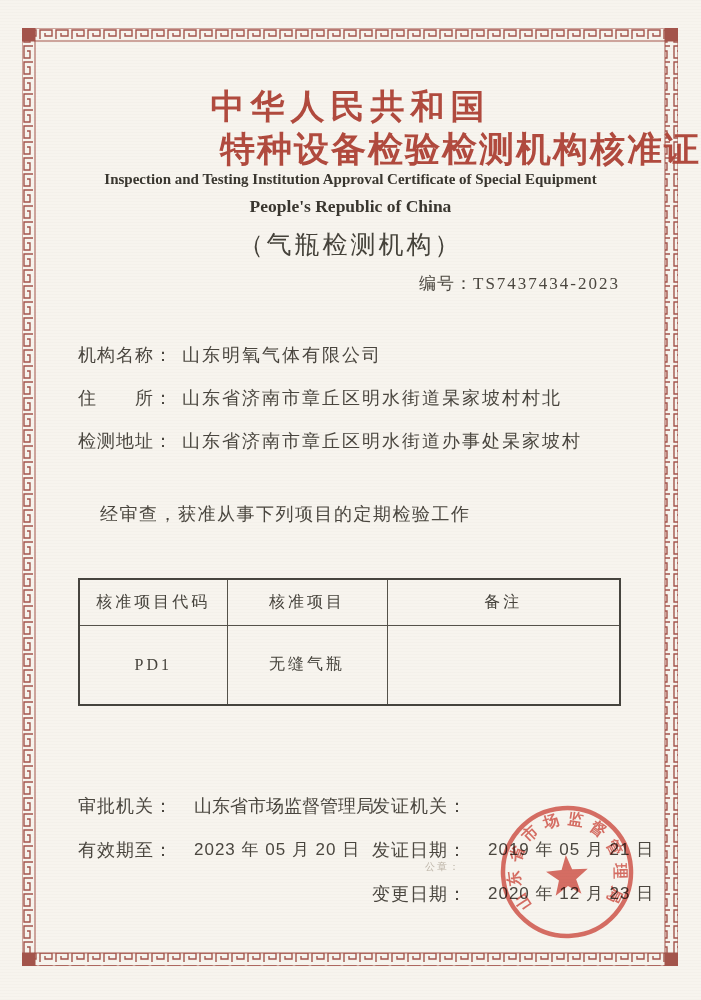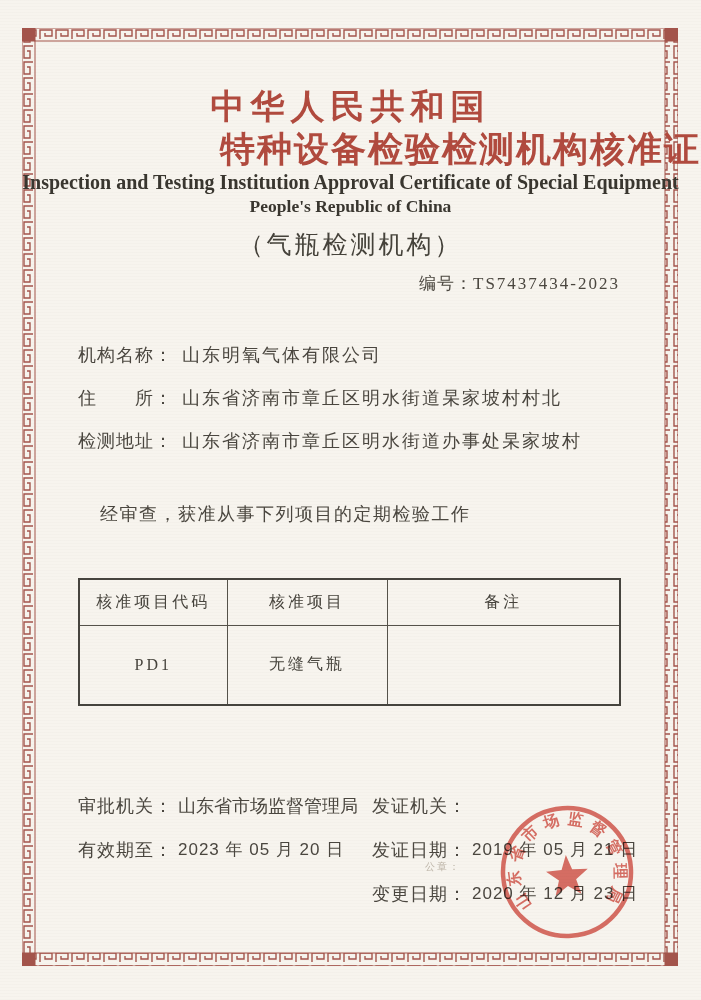--- a/index.html
+++ b/index.html
@@ -18,21 +18,21 @@
     font-size:34px;font-weight:bold;color:#b04a3e;
     letter-spacing:6px;
   }
   .title-cn2{
     top:126px;left:0;width:100%;text-align:right;
     font-size:35px;font-weight:bold;color:#b04a3e;
     letter-spacing:2px;
   }
   .title-en1{
     top:171px;left:0;width:100%;text-align:center;
-    font-size:20px;font-weight:bold;color:#39362f;
+    font-size:15px;font-weight:bold;color:#39362f;
   }
   .title-en2{
     top:196px;left:0;width:100%;text-align:center;
     font-size:17.5px;font-weight:bold;color:#39362f;
   }
   .subtitle{
     top:228px;left:0;width:100%;text-align:center;
     font-size:25px;color:#45423a;letter-spacing:3px;
   }
   .cert-no{
@@ -55,21 +55,21 @@
   }
   .approval-table th,.approval-table td{
     border:1px solid #55524a;text-align:center;vertical-align:middle;
     font-weight:normal;letter-spacing:3px;
   }
   .approval-table{border:2px solid #46443e;margin-top:40px;}
   .approval-table thead tr{height:46px;}
   .approval-table tbody tr{height:80px;}
   .footer-left{top:795px;left:78px;}
   .footer-right{top:795px;left:372px;}
-  .f-row{display:flex;font-size:18px;line-height:22px;margin-bottom:22px;}
+  .f-row{display:flex;font-size:18px;line-height:22px;margin-bottom:22px;gap:16px;}
   .f-row .flabel{flex:0 0 100px;}
   .f-row .date{font-family:"Liberation Sans", sans-serif;font-size:17px;letter-spacing:1px;}
   .seal-label{
     top:860px;left:425px;
     font-size:10px;color:#bdb5a8;letter-spacing:2px;
   }
   .seal{
     top:797px;left:492px;width:150px;height:150px;
     mix-blend-mode:multiply;pointer-events:none;
   }

